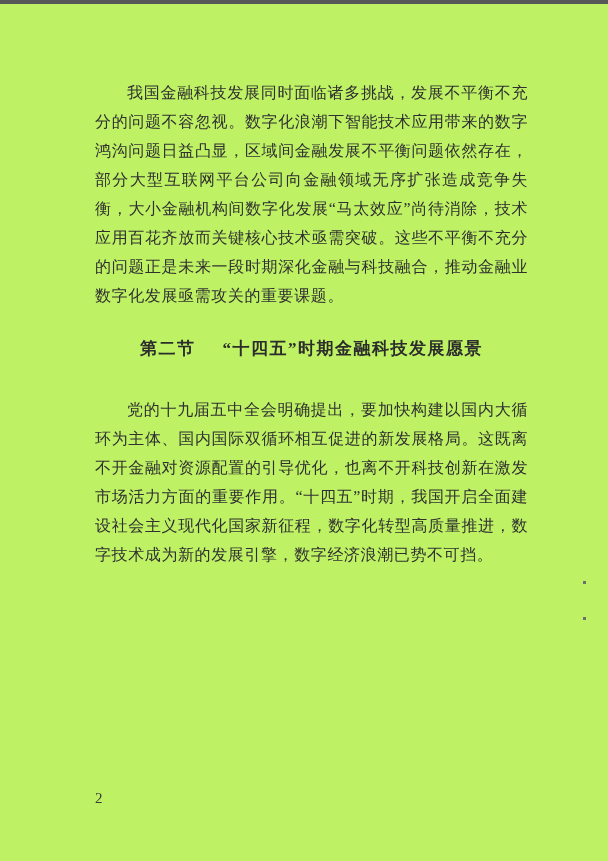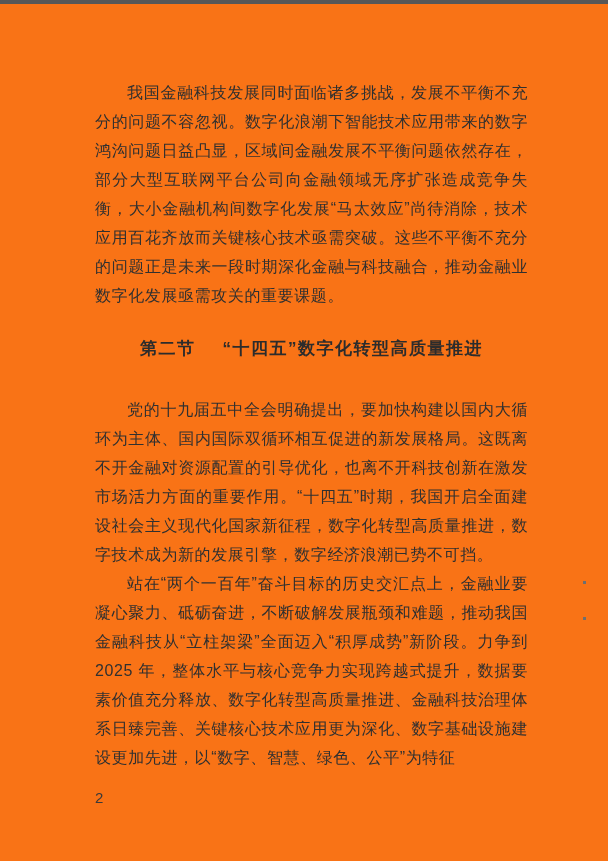--- a/index.html
+++ b/index.html
@@ -4,23 +4,23 @@
 <style>
   html, body {
     margin: 0;
     padding: 0;
     background: #ffffff;
   }
   .canvas {
     position: relative;
     width: 608px;
     height: 861px;
-    background: #f97316;
+    background: #bef264;
     overflow: hidden;
-    font-family: Liberation Sans, sans-serif;
+    font-family: Liberation Serif, serif;
   }
   
   .scan-strip {
     position: absolute;
     top: 0;
     left: 0;
     width: 608px;
     height: 4px;
     background: #575757;
   }
@@ -77,26 +77,25 @@
 
 <div class="canvas">
 
   <div class="scan-strip"></div>
 
   <div class="text-block">
 
     <p class="para">我国金融科技发展同时面临诸多挑战，发展不平衡不充分的问题不容忽视。数字化浪潮下智能技术应用带来的数字鸿沟问题日益凸显，区域间金融发展不平衡问题依然存在，部分大型互联网平台公司向金融领域无序扩张造成竞争失衡，大小金融机构间数字化发展“马太效应”尚待消除，技术应用百花齐放而关键核心技术亟需突破。这些不平衡不充分的问题正是未来一段时期深化金融与科技融合，推动金融业数字化发展亟需攻关的重要课题。</p>
 
     <h2 class="heading">
-      <span class="heading-label">第二节</span><span class="heading-title">“十四五”数字化转型高质量推进</span>
+      <span class="heading-label">第二节</span><span class="heading-title">“十四五”时期金融科技发展愿景</span>
     </h2>
 
     <p class="para">党的十九届五中全会明确提出，要加快构建以国内大循环为主体、国内国际双循环相互促进的新发展格局。这既离不开金融对资源配置的引导优化，也离不开科技创新在激发市场活力方面的重要作用。“十四五”时期，我国开启全面建设社会主义现代化国家新征程，数字化转型高质量推进，数字技术成为新的发展引擎，数字经济浪潮已势不可挡。</p>
 
-    <p class="para">站在“两个一百年”奋斗目标的历史交汇点上，金融业要凝心聚力、砥砺奋进，不断破解发展瓶颈和难题，推动我国金融科技从“立柱架梁”全面迈入“积厚成势”新阶段。力争到 2025 年，整体水平与核心竞争力实现跨越式提升，数据要素价值充分释放、数字化转型高质量推进、金融科技治理体系日臻完善、关键核心技术应用更为深化、数字基础设施建设更加先进，以“数字、智慧、绿色、公平”为特征</p>
 
   </div>
 
   <div class="page-number">2</div>
 
   <div class="speck speck-1"></div>
   <div class="speck speck-2"></div>
 
 </div>
 

